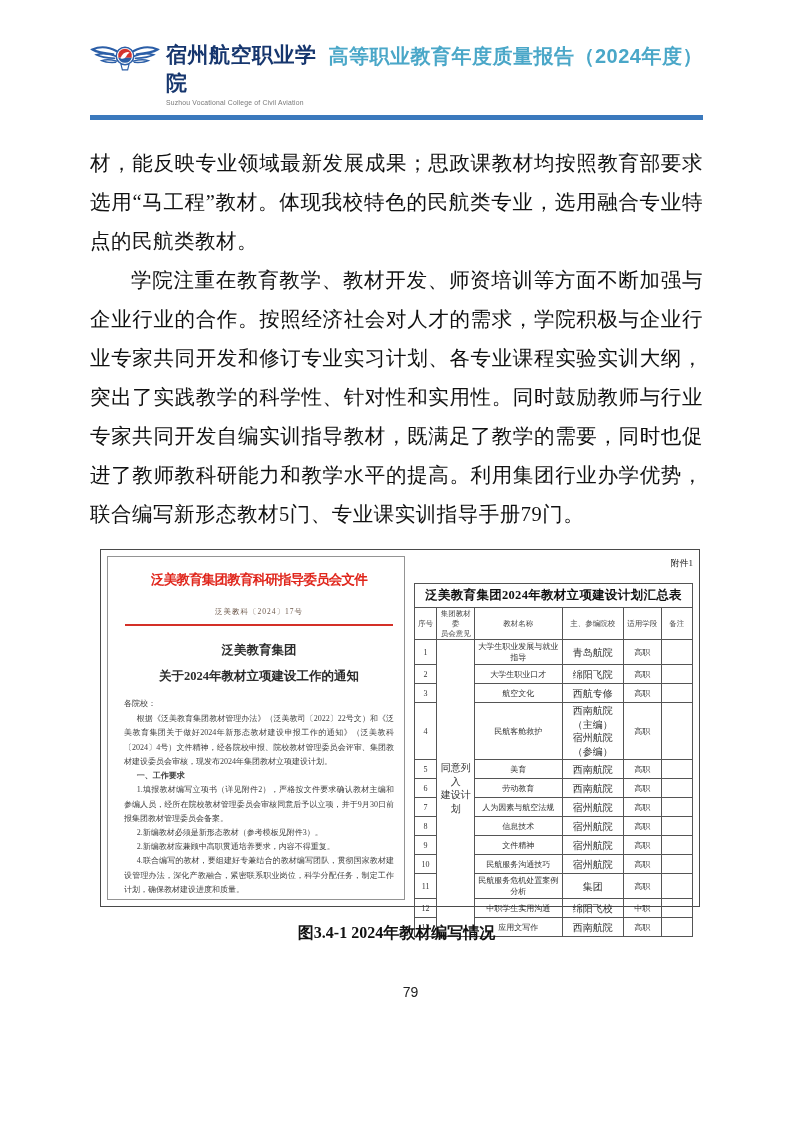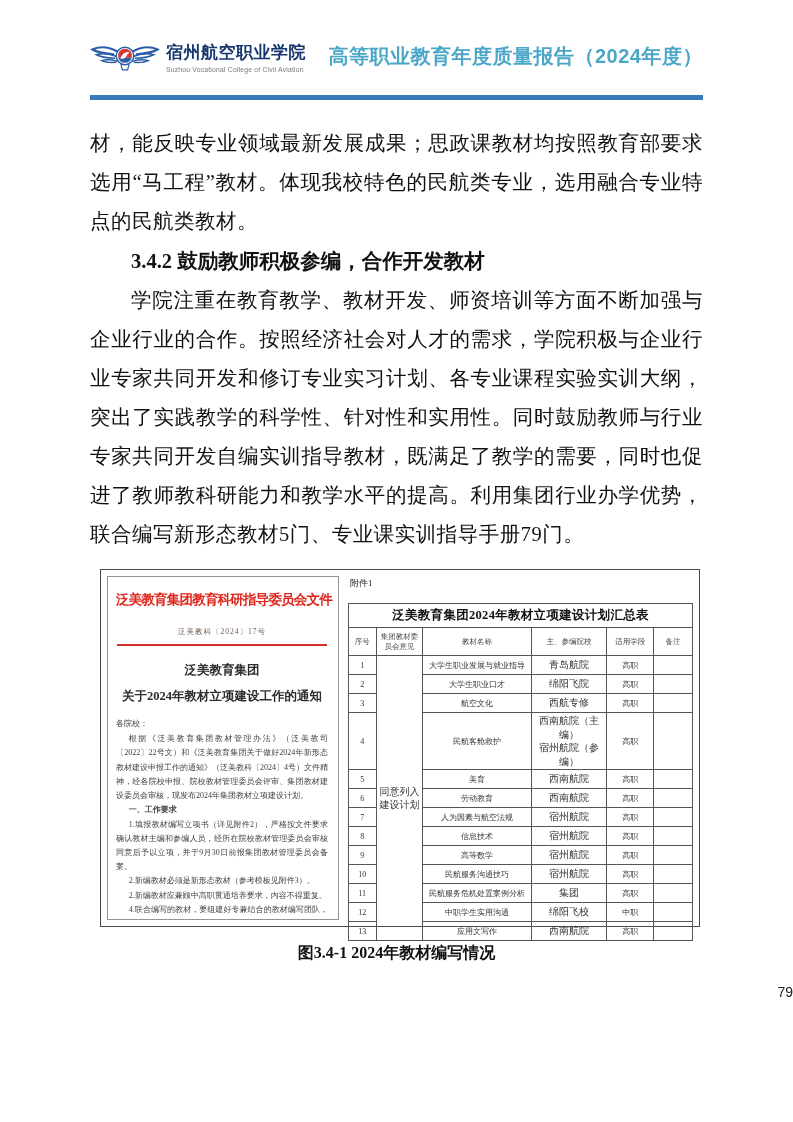--- a/index.html
+++ b/index.html
@@ -8,21 +8,21 @@
     width: 793px; height: 1122px; position: relative; overflow: hidden;
     font-family: "Liberation Serif", "DejaVu Serif", serif;
   }
 
   
   .header { margin: 34px 90px 0 90px; display: flex; align-items: flex-start; }
   .logo { width: 70px; height: 52px; flex: none; }
   .college-block { margin-left: 6px; padding-top: 7px; }
   .college-name {
     font-family: "Liberation Sans", "DejaVu Sans", sans-serif;
-    font-weight: bold; font-size: 17px; letter-spacing: 0.5px; color: #16366e;
+    font-weight: bold; font-size: 21px; letter-spacing: 0.5px; color: #16366e;
   }
   .college-en {
     font-family: "Liberation Sans", "DejaVu Sans", sans-serif;
     font-size: 6.8px; color: #787878; margin-top: 2px; letter-spacing: 0.2px;
   }
   .report-title {
     margin-left: auto; padding-top: 9px;
     font-family: "Liberation Sans", "DejaVu Sans", sans-serif;
     font-weight: bold; font-size: 20px; color: #4aa7c8; letter-spacing: 0.5px;
     white-space: nowrap;
@@ -42,53 +42,53 @@
   }
 
   
   .figure-box {
     margin: 15px 0 0 10px; width: 600px; height: 358px;
     border: 1px solid #4a4a4a; background: #fff;
     display: flex; padding: 6px;
   }
   
   .leftdoc {
-    width: 232px; flex: none; border: 1px solid #949494;
-    padding: 7px 10px 6px 8px; font-size: 8px; color: #414141; line-height: 1.78;
+    width: 298px; flex: none; border: 1px solid #949494;
+    padding: 7px 10px 6px 16px; font-size: 8px; color: #414141; line-height: 1.78;
     overflow: hidden;
   }
   .ld-title {
     font-family: "Liberation Sans", "DejaVu Sans", sans-serif;
     font-weight: bold; font-size: 13.5px; color: #e0261c; text-align: center;
     white-space: nowrap; letter-spacing: -0.8px; margin-top: 4px;
   }
   .ld-num { font-size: 7.5px; color: #6d584a; text-align: center; margin-top: 13px; letter-spacing: 1px; }
   .ld-rule { height: 2px; background: #d43028; margin: 6px 1px 13px 1px; }
   .ld-org { font-size: 12.5px; font-weight: bold; text-align: center; color: #2d2d2d; }
   .ld-subject { font-size: 12.5px; font-weight: bold; text-align: center; color: #2d2d2d; margin: 3px 0 10px 0; }
   .ld-salutation { margin-bottom: 1px; }
   .ld-p { text-align: justify; text-indent: 1.6em; }
   .ld-bold { font-weight: bold; }
   
   .rightdoc { flex: 1; padding-left: 9px; }
-  .att-label { font-size: 9px; color: #222; margin: 1px 0 13px 2px; }
+  .att-label { font-size: 9px; color: #222; margin: 1px 0 13px 2px; text-align: right; }
   table.sum { width: 100%; border-collapse: collapse; table-layout: fixed; padding-left: 34px; }
   .sum th, .sum td {
     border: 1px solid #555; text-align: center; vertical-align: middle;
     padding: 1px 2px; font-weight: normal; overflow: hidden;
   }
   .sum .t-title { font-size: 12.5px; font-weight: bold; height: 24px; color: #111; letter-spacing: 0.3px; }
   .sum .hdr { font-size: 7.5px; color: #4a4a4a; height: 28px; white-space: pre-line; line-height: 1.3; }
   .sum td { font-size: 8px; color: #333; height: 19px; }
   .sum td.pre { white-space: pre-line; line-height: 1.35; font-size: 10px; text-align: center; }
 
   .fig-caption { text-align: center; font-size: 16px; font-weight: bold; margin-top: 16px; color: #111; }
 
   .page-number {
-    position: absolute; top: 984px; left: 0; right: 0; text-align: right;
+    position: absolute; top: 984px; left: 0; right: 0; text-align: center;
     font-family: "Liberation Sans", "DejaVu Sans", sans-serif;
     font-size: 14px; color: #222; padding-left: 28px;
   }
 </style>
 </head>
 <body>
 
 <div class="page">
 
   <header class="header">
@@ -112,21 +112,20 @@
       <div class="college-name">宿州航空职业学院</div>
       <div class="college-en">Suzhou Vocational College of Civil Aviation</div>
     </div>
     <div class="report-title">高等职业教育年度质量报告（2024年度）</div>
   </header>
 
   <div class="header-rule"></div>
 
   <main class="main">
     <p class="body-p">材，能反映专业领域最新发展成果；思政课教材均按照教育部要求选用“马工程”教材。体现我校特色的民航类专业，选用融合专业特点的民航类教材。</p>
-    <h3 class="sec-heading">3.4.2 鼓励教师积极参编，合作开发教材</h3>
     <p class="body-p indent">学院注重在教育教学、教材开发、师资培训等方面不断加强与企业行业的合作。按照经济社会对人才的需求，学院积极与企业行业专家共同开发和修订专业实习计划、各专业课程实验实训大纲，突出了实践教学的科学性、针对性和实用性。同时鼓励教师与行业专家共同开发自编实训指导教材，既满足了教学的需要，同时也促进了教师教科研能力和教学水平的提高。利用集团行业办学优势，联合编写新形态教材5门、专业课实训指导手册79门。</p>
 
     <figure class="figure-box">
       <div class="leftdoc">
         <div class="ld-title">泛美教育集团教育科研指导委员会文件</div>
         <div class="ld-num">泛美教科〔2024〕17号</div>
         <div class="ld-rule"></div>
         <div class="ld-org">泛美教育集团</div>
         <div class="ld-subject">关于2024年教材立项建设工作的通知</div>
         <div class="ld-salutation">各院校：</div>
@@ -218,21 +217,21 @@
             </tr>
             <tr>
               <td>8</td>
               <td>信息技术</td>
               <td class="pre">宿州航院</td>
               <td>高职</td>
               <td></td>
             </tr>
             <tr>
               <td>9</td>
-              <td>高等数学</td>
+              <td>文件精神</td>
               <td class="pre">宿州航院</td>
               <td>高职</td>
               <td></td>
             </tr>
             <tr>
               <td>10</td>
               <td>民航服务沟通技巧</td>
               <td class="pre">宿州航院</td>
               <td>高职</td>
               <td></td>

